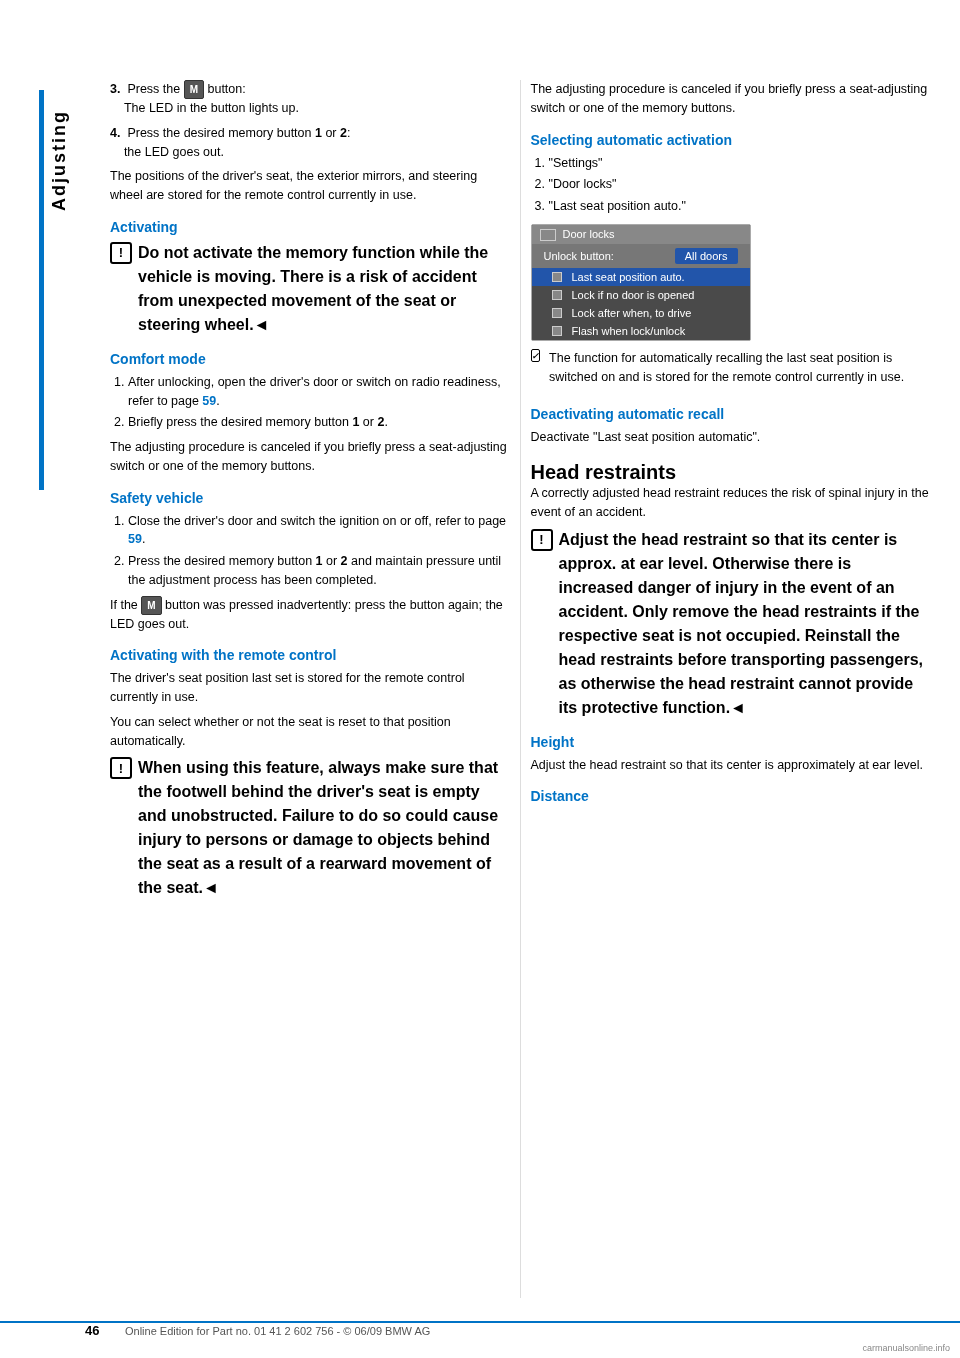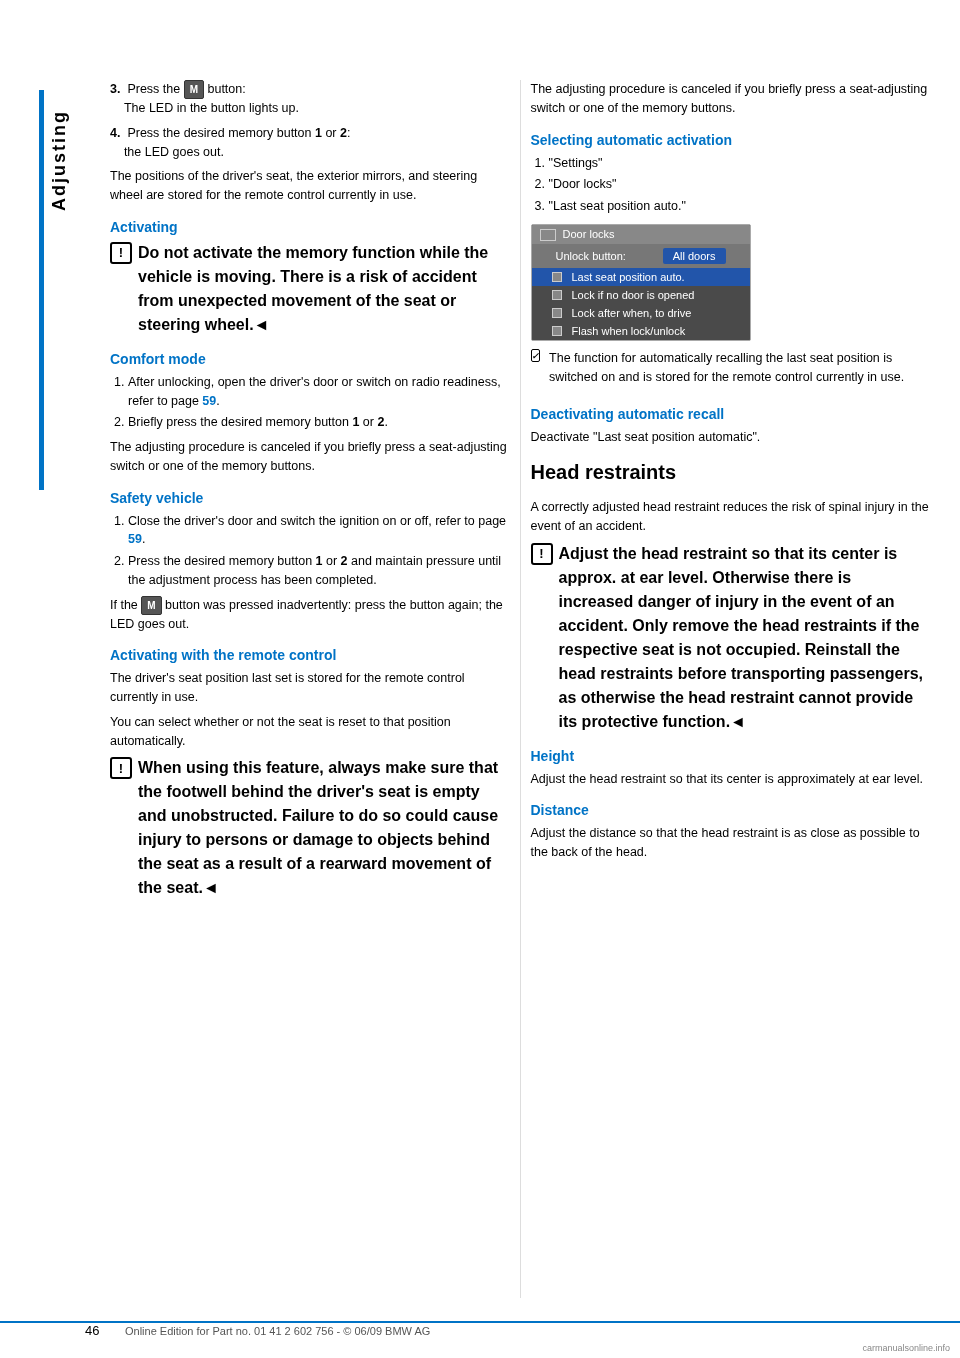--- a/index.html
+++ b/index.html
@@ -60,21 +60,21 @@
       font-size: 14px;
       font-weight: bold;
       color: #0073c6;
       margin-bottom: 6px;
       margin-top: 14px;
     }
     .section-heading-black {
       font-size: 20px;
       font-weight: bold;
       color: #000;
-      margin-bottom: 14px;
+      margin-bottom: 0;
       margin-top: 14px;
     }
     p {
       font-size: 12.5px;
       line-height: 1.5;
       margin-bottom: 6px;
       color: #000;
     }
     ol {
       margin-left: 18px;
@@ -156,21 +156,21 @@
     .dl-row.highlight {
       background: #2255aa;
     }
     .dl-row.dark {
       background: #4a4a4a;
     }
     .dl-unlock-row {
       background: #777;
       color: #fff;
       font-size: 11px;
-      padding: 4px 24px;
+      padding: 4px 12px;
       display: flex;
       align-items: center;
       justify-content: space-between;
     }
     .dl-unlock-btn {
       background: #2255aa;
       color: #fff;
       font-size: 11px;
       padding: 2px 10px;
       border-radius: 2px;
@@ -198,21 +198,21 @@
       bottom: 20px;
       left: 0;
       right: 0;
       display: flex;
       align-items: center;
       padding: 0 30px 0 85px;
       border-top: 2px solid #0073c6;
     }
     .page-number {
       font-size: 13px;
-      font-weight: normal;
+      font-weight: bold;
       min-width: 30px;
     }
     .footer-text {
       font-size: 11px;
       color: #555;
       margin-left: 10px;
     }
     .watermark {
       position: absolute;
       bottom: 5px;
@@ -346,21 +346,20 @@
 
       <div class="warning-box">
         <div class="warning-icon">!</div>
         <div class="warning-text">Adjust the head restraint so that its center is approx. at ear level. Otherwise there is increased danger of injury in the event of an accident. Only remove the head restraints if the respective seat is not occupied. Reinstall the head restraints before transporting passengers, as otherwise the head restraint cannot provide its protective function.◄</div>
       </div>
 
       <div class="section-heading">Height</div>
       <p>Adjust the head restraint so that its center is approximately at ear level.</p>
 
       <div class="section-heading">Distance</div>
-      <p>Adjust the distance so that the head restraint is as close as possible to the back of the head.</p>
 
     </div>
   </div>
 
   <div class="page-footer">
     <div class="page-number">46</div>
     <div class="footer-text">Online Edition for Part no. 01 41 2 602 756 - © 06/09 BMW AG</div>
   </div>
 
   <div class="watermark">carmanualsonline.info</div>

